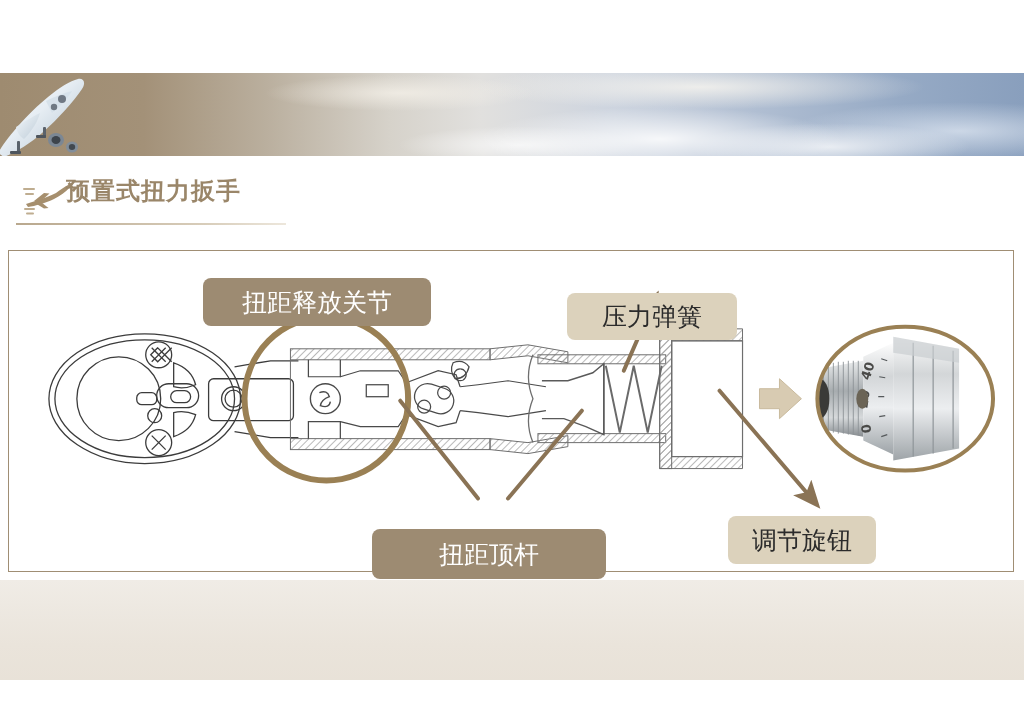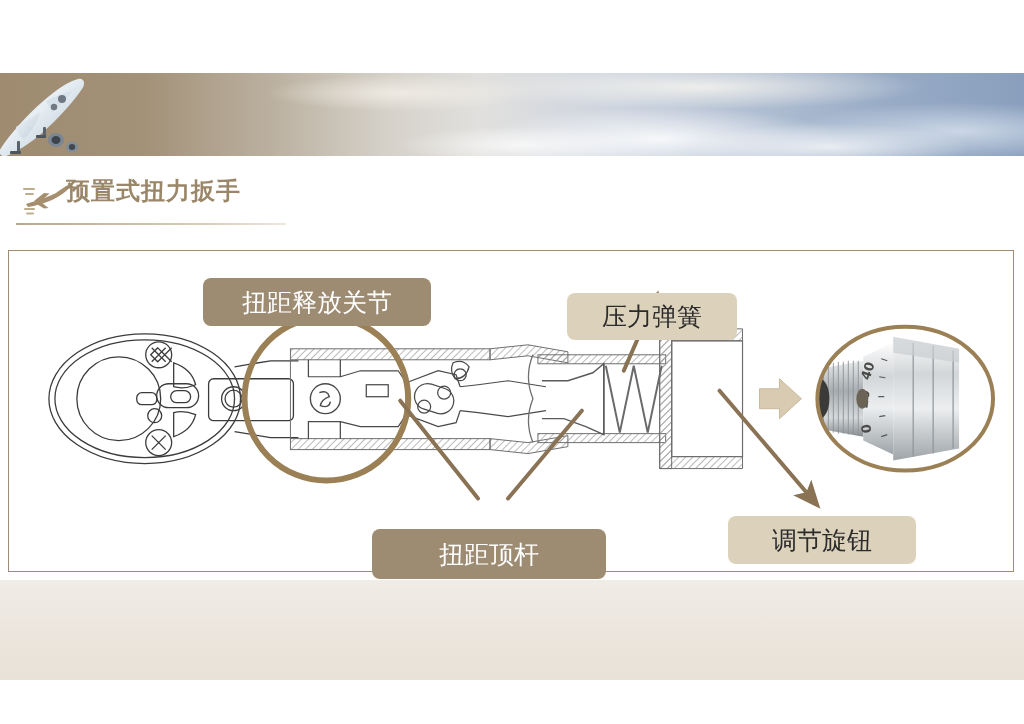--- a/index.html
+++ b/index.html
@@ -84,21 +84,21 @@
     font-size:25px;
     white-space:nowrap;
     z-index:30;
   }
   .chip.dark  { background:#9D8B72; color:#FFFFFF; }
   .chip.light { background:#DCD2BC; color:#2B2B2B;margin-top:16px; }
 
   #chip-joint  { left:203px; top:278px; width:228px; height:48px; }
   #chip-spring { left:567px; top:277px; width:170px; height:47px; }
   #chip-rod    { left:372px; top:512px; width:234px; height:50px;margin-top:17px; }
-  #chip-knob   { left:728px; top:500px; width:188px; height:48px; }
+  #chip-knob   { left:728px; top:500px; width:148px; height:48px; }
 
   
   .bottom-band {
     position:absolute; left:0; top:580px; width:1024px; height:144px;
     background:linear-gradient(180deg,#F0ECE6 0%,#EAE4DB 45%,#E6DFD4 100%);
   }
   .footer-white { position:absolute; left:0; top:680px; width:1024px; height:44px; background:#ffffff; }
 </style>
 </head>
 <body>

